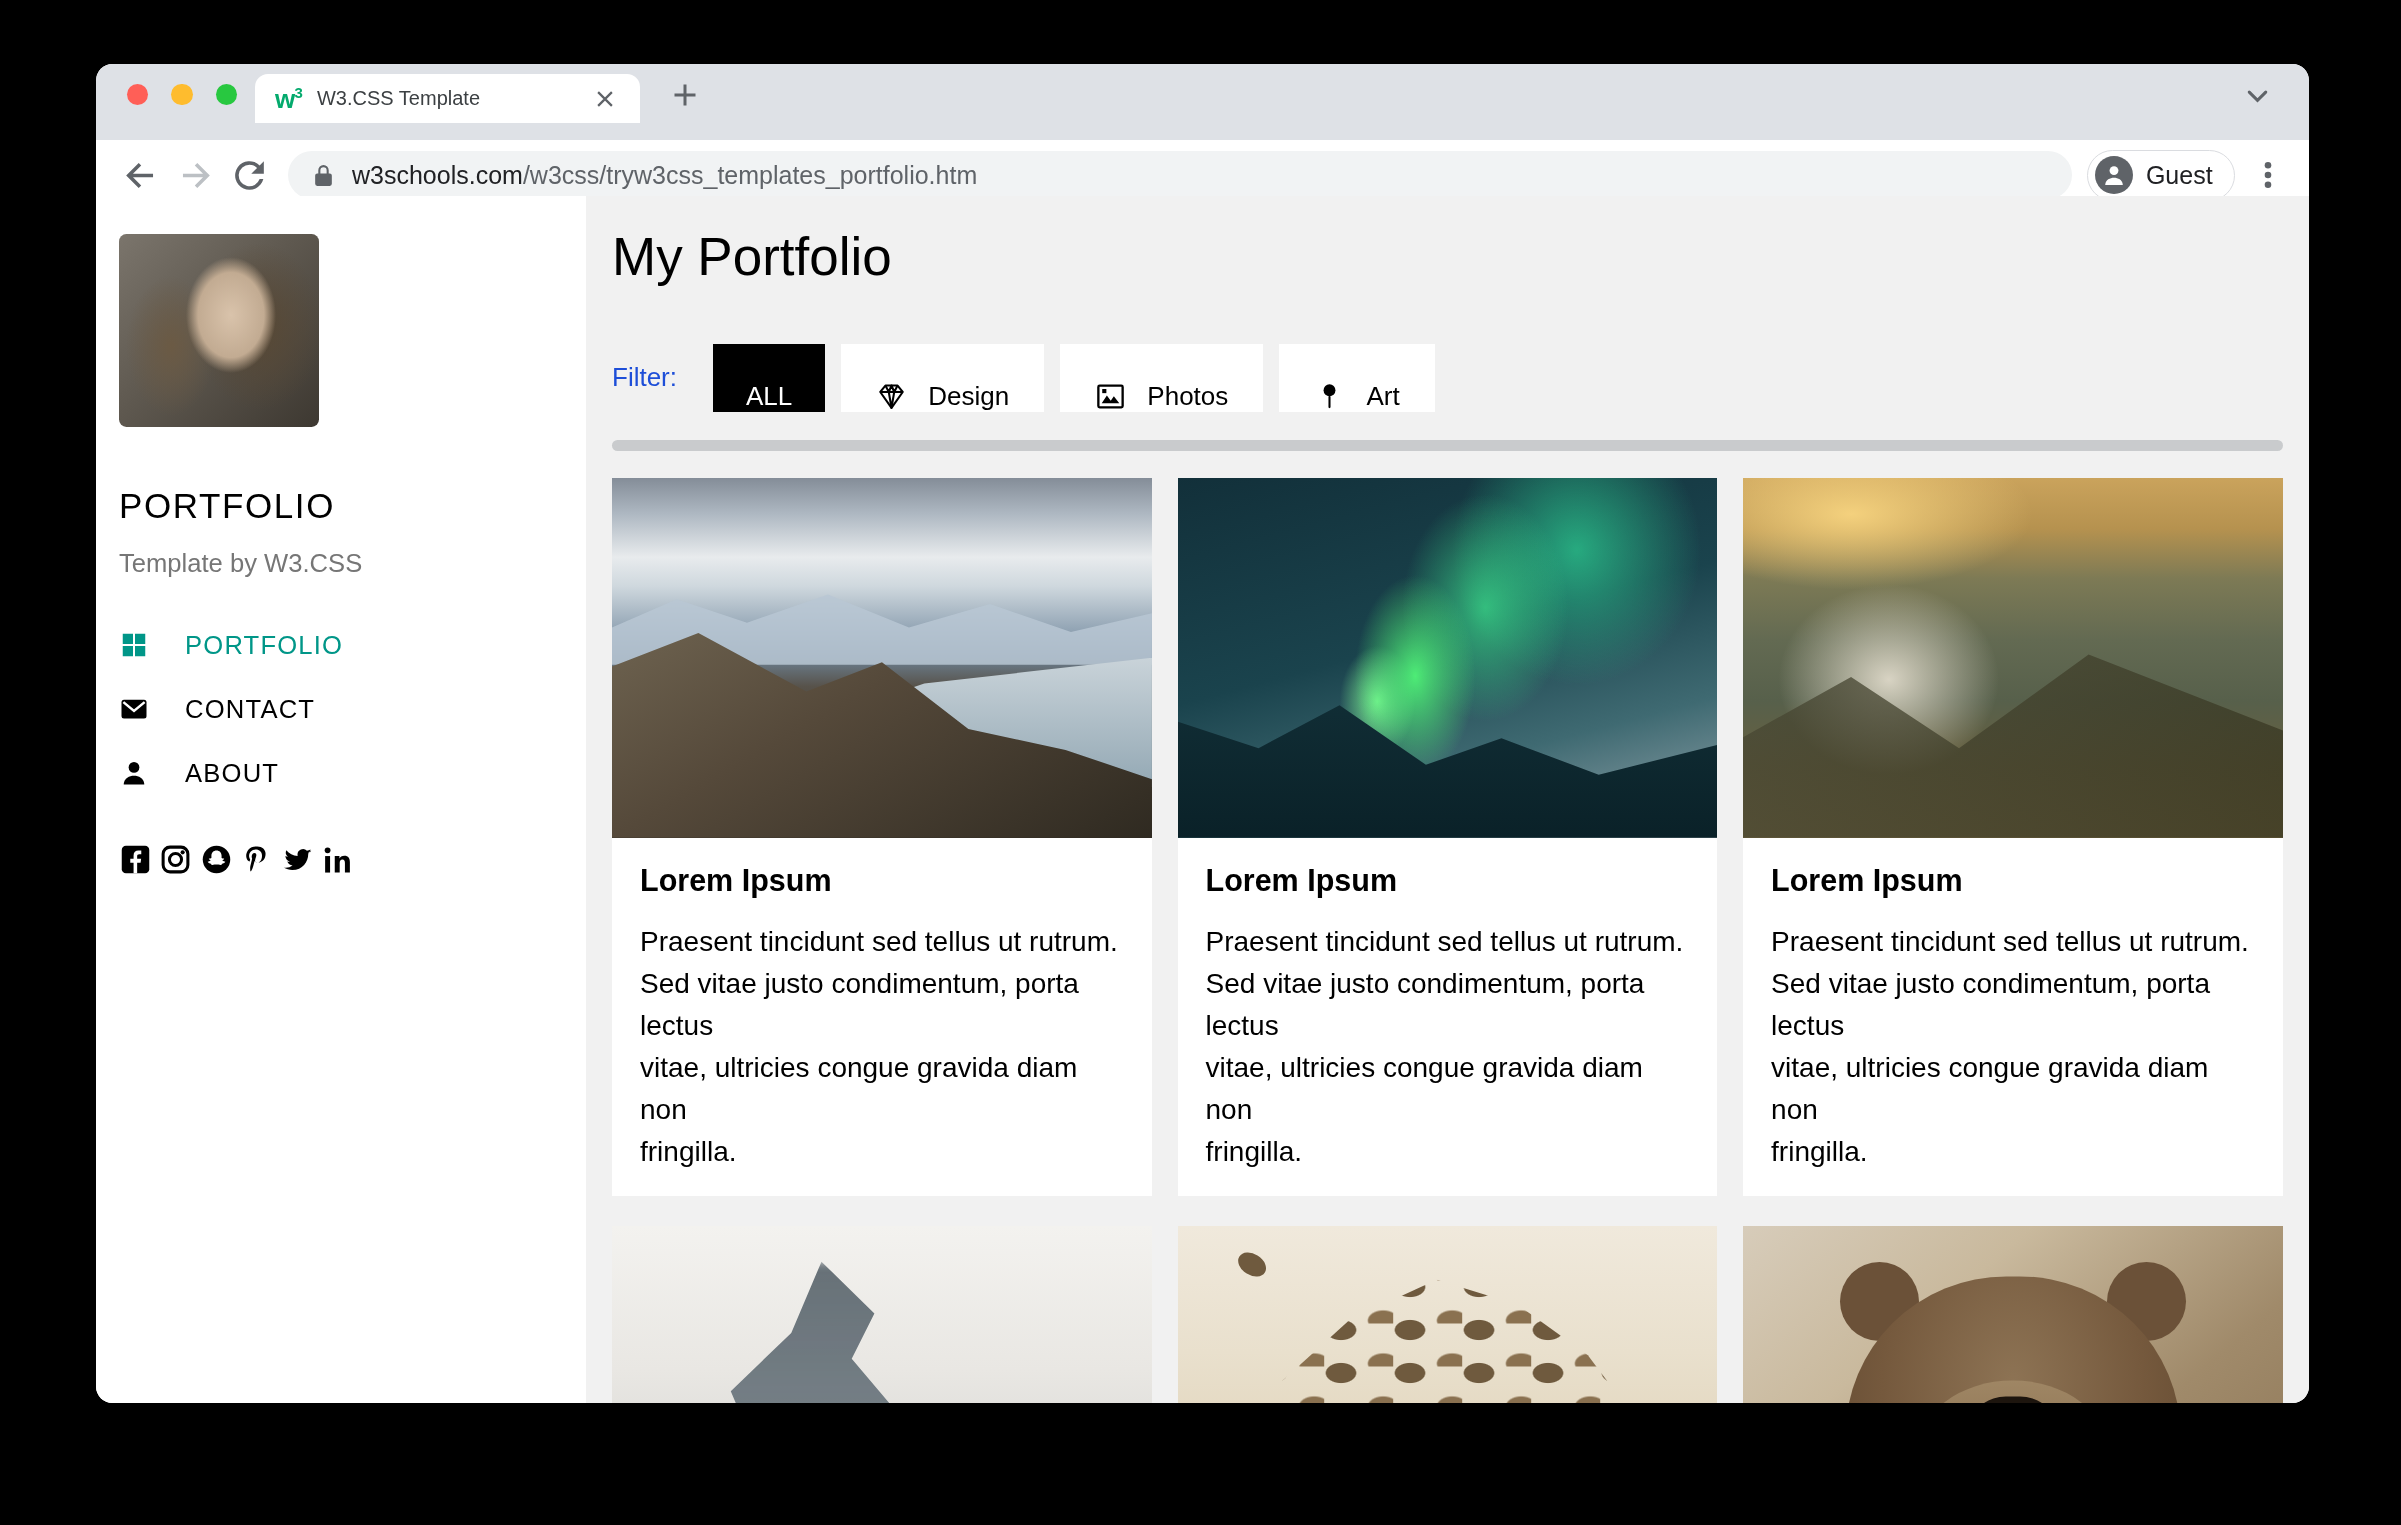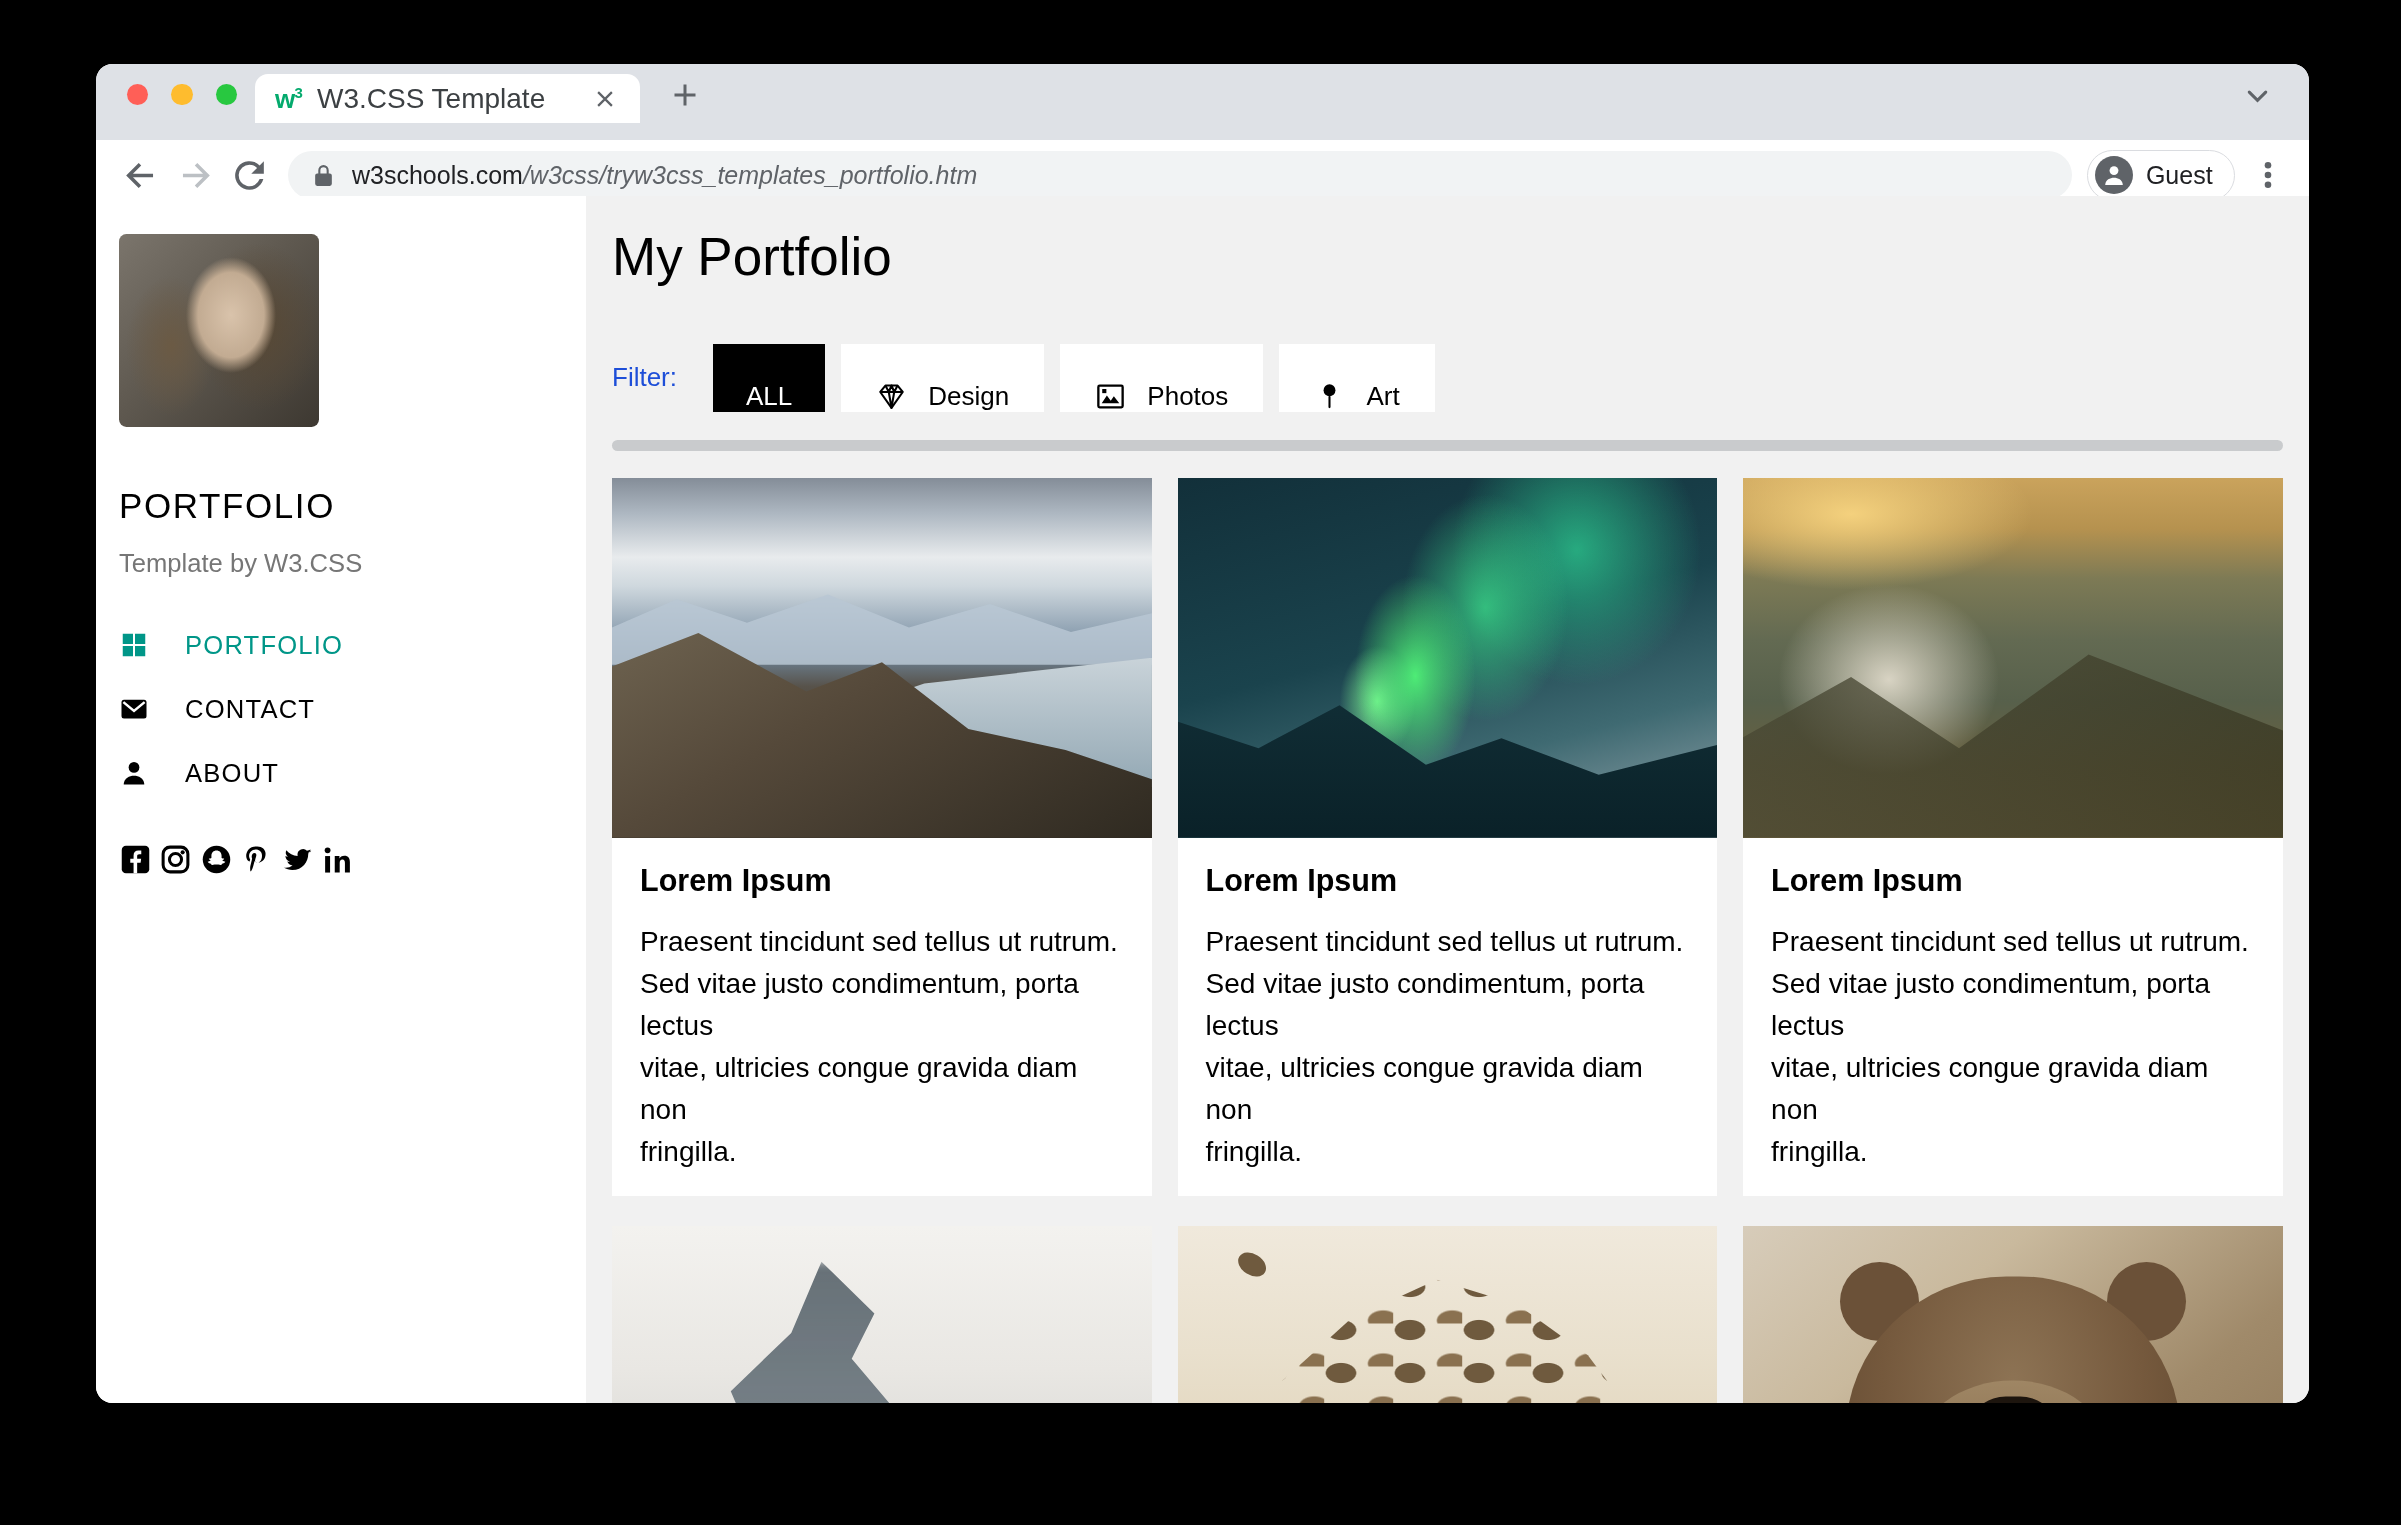--- a/index.html
+++ b/index.html
@@ -12,35 +12,35 @@
 
   
   .tabstrip { position:relative; height:76px; background:#dee1e6; }
   .lights { position:absolute; left:31px; top:20px; display:flex; gap:23px; }
   .light { width:21.4px; height:21.4px; border-radius:50%; }
   .light.red { background:#ff5f57; } .light.yellow { background:#febc2e; } .light.green { background:#28c840; }
   .tab { position:absolute; left:159px; top:10px; width:385px; height:49px; background:#fff;
     border-radius:13px 13px 0 0; display:flex; align-items:center; padding:0 20px; cursor:default; }
   .favicon { font-weight:700; color:#04AA6D; font-size:26px; line-height:1; letter-spacing:-0.8px; }
   .favicon sup { font-size:15px; font-weight:700; }
-  .tab-title { flex:1; margin-left:15px; font-size:28px; color:#3c4043; white-space:nowrap; overflow:hidden; }
+  .tab-title { flex:1; margin-left:15px; font-size:20px; color:#3c4043; white-space:nowrap; overflow:hidden; }
   .icon-btn { display:flex; align-items:center; justify-content:center; }
   .tab-close { width:30px; height:30px; }
   .newtab { position:absolute; left:571px; top:13px; width:36px; height:36px; border-radius:50%; }
   .strip-chevron { position:absolute; right:35px; top:15px; width:33px; height:33px; }
 
   
   .toolbar { display:flex; align-items:center; height:71px; background:#fff; padding:0 23px;
     border-bottom:1.6px solid #e4e6e8; }
   .nav-btn { width:43px; height:43px; margin-right:11.5px; border-radius:50%; flex:none; }
   .urlbar { flex:1; height:48px; background:#f1f3f4; border-radius:24px; display:flex; align-items:center;
     padding:0 23px; margin:0 15px 0 5px; min-width:0; }
   .url-text { font-size:25px; white-space:nowrap; overflow:hidden; }
   .url-domain { color:#202124; }
-  .url-path { color:#5f6368;font-style:italic; }
+  .url-path { color:#5f6368; }
   .guest { height:51px; border:1.6px solid #dadce0; border-radius:27px; background:#fff;
     display:flex; align-items:center; padding:0 21.4px 0 6.6px; gap:13px; flex:none; }
   .guest-avatar { width:38px; height:38px; border-radius:50%; background:#5f6368;
     display:flex; align-items:center; justify-content:center; flex:none; }
   .guest-label { font-size:25px; color:#202124; }
   .menu-dots { width:36px; height:36px; margin-left:15px; flex:none; }
 
   
   .content { position:absolute; top:132px; left:0; right:0; bottom:0; display:flex; }
   .sidebar { width:490px; background:#fff; padding:38px 25px 8px 23px; flex:none; }

